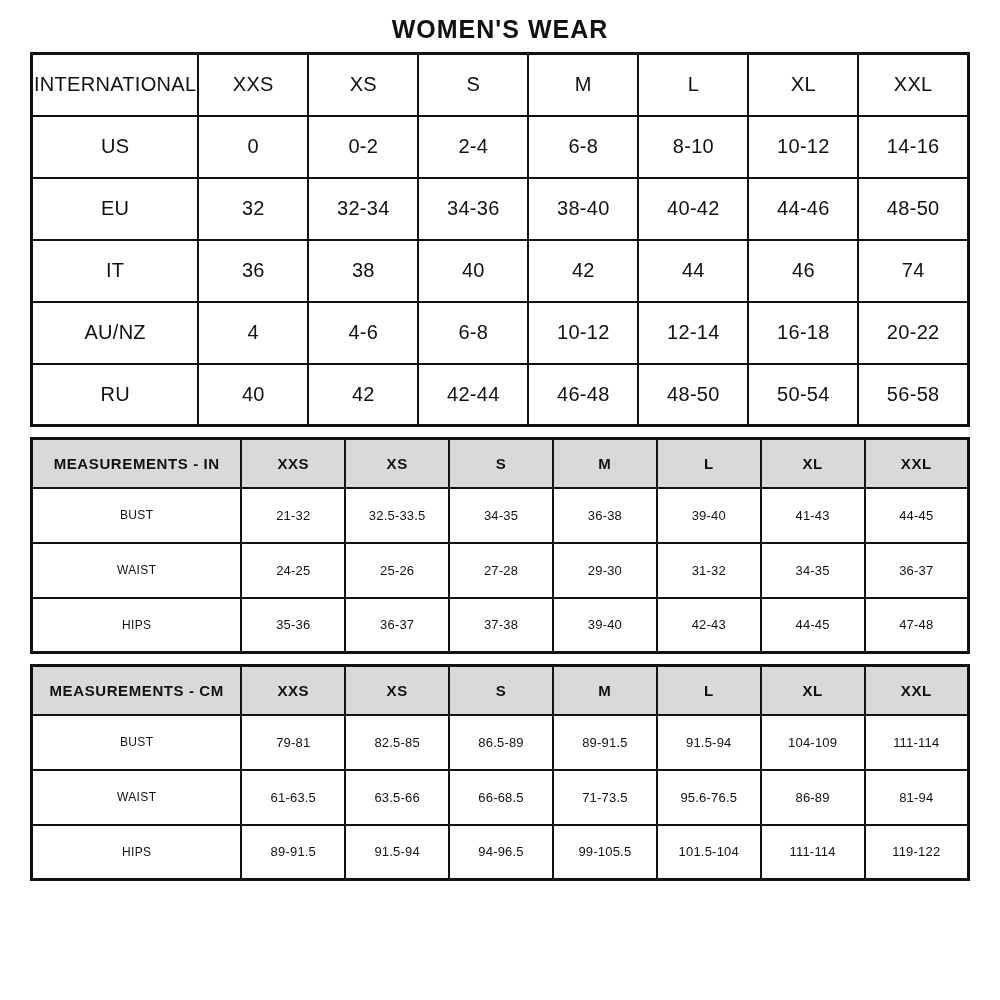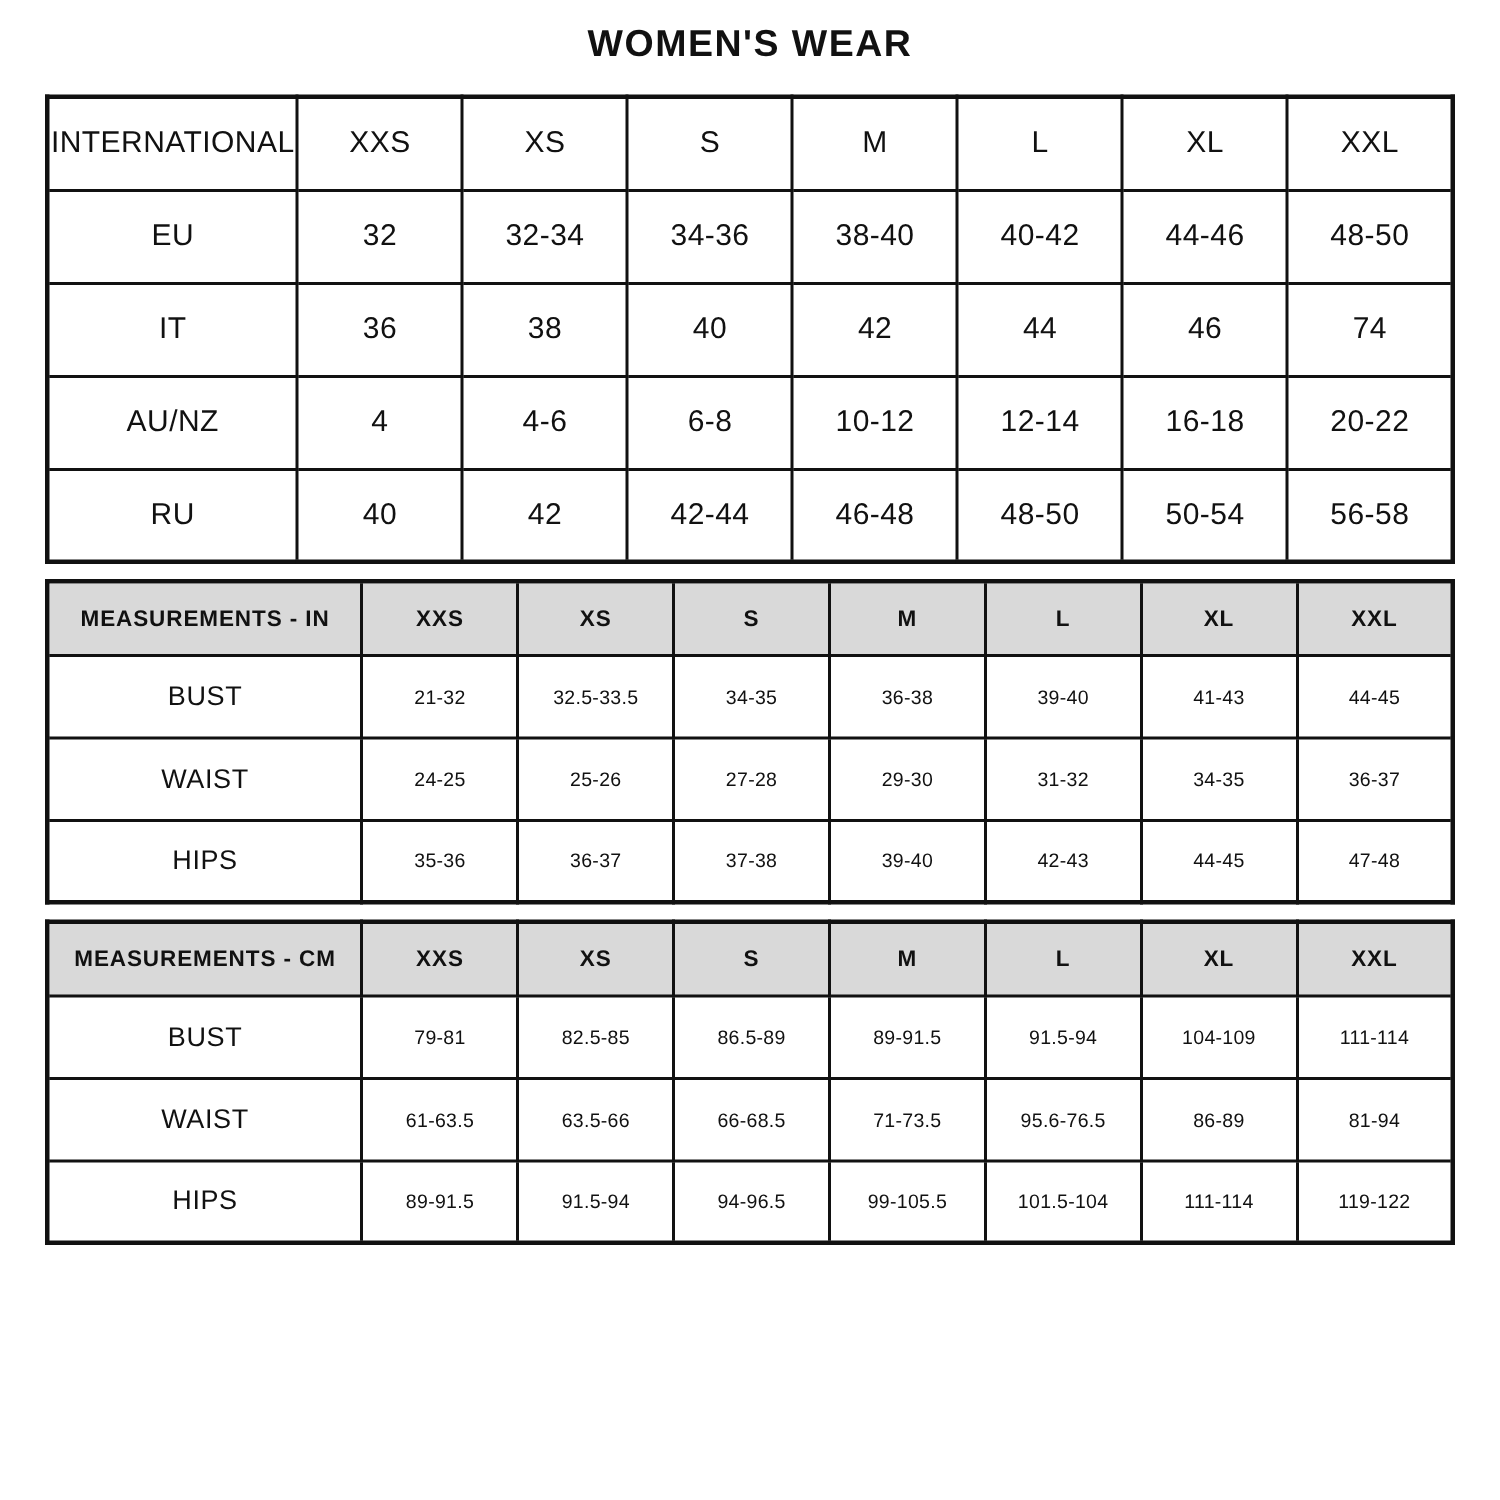--- a/index.html
+++ b/index.html
@@ -12,21 +12,21 @@
   .page {
     width: 1000px;
     height: 1000px;
     padding: 0 30px 18px 30px;
   }
   .page-title {
     text-align: center;
     font-size: 25px;
     font-weight: bold;
     letter-spacing: 1px;
-    padding: 15px 0 19px 0;
+    padding: 15px 0 8px 0;
   }
   table {
     width: 100%;
     border-collapse: collapse;
     table-layout: fixed;
     border: 3px solid var(--line, #111);
   }
   td, th {
     border: 2px solid var(--line, #111);
     text-align: center;
@@ -40,21 +40,21 @@
     font-weight: bold;
     font-size: 15px;
     letter-spacing: 0.6px;
     height: 49px;
   }
   
   .t1 td, .t1 .colhead td { height: 62px; font-size: 20px; letter-spacing: 0.3px; }
   
   .meas { margin-top: 10px; }
   .meas td { height: 55px; font-size: 13px; letter-spacing: 0.2px; }
-  .meas td.rowlabel { font-size: 18px; letter-spacing: 0.4px; }
+  .meas td.rowlabel { font-size: 12px; letter-spacing: 0.4px; }
   .meas .band th.head-label { font-size: 15px; }
 </style>
 </head>
 <body style="color: rgb(17, 17, 17); background: rgb(255, 255, 255);">
 
 <div class="page">
 
   <div class="page-title">WOMEN'S WEAR</div>
 
   <table class="t1">
@@ -75,20 +75,30 @@
           <td>XS</td>
           <td>S</td>
           <td>M</td>
           <td>L</td>
           <td>XL</td>
           <td>XXL</td>
         </tr>
     </thead>
     <tbody>
         <tr>
+          <td class="rowlabel">US</td>
+          <td>0</td>
+          <td>0-2</td>
+          <td>2-4</td>
+          <td>6-8</td>
+          <td>8-10</td>
+          <td>10-12</td>
+          <td>14-16</td>
+        </tr>
+        <tr>
           <td class="rowlabel">EU</td>
           <td>32</td>
           <td>32-34</td>
           <td>34-36</td>
           <td>38-40</td>
           <td>40-42</td>
           <td>44-46</td>
           <td>48-50</td>
         </tr>
         <tr>

